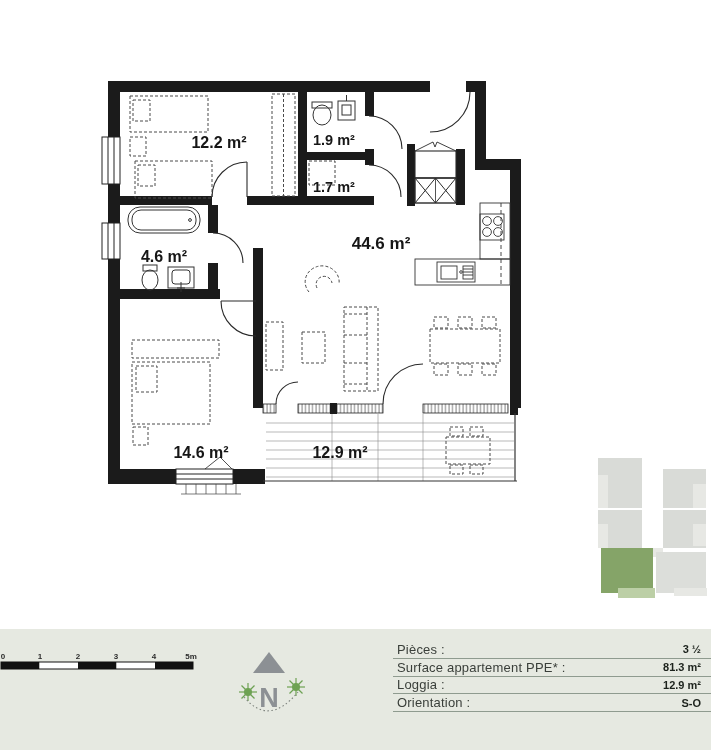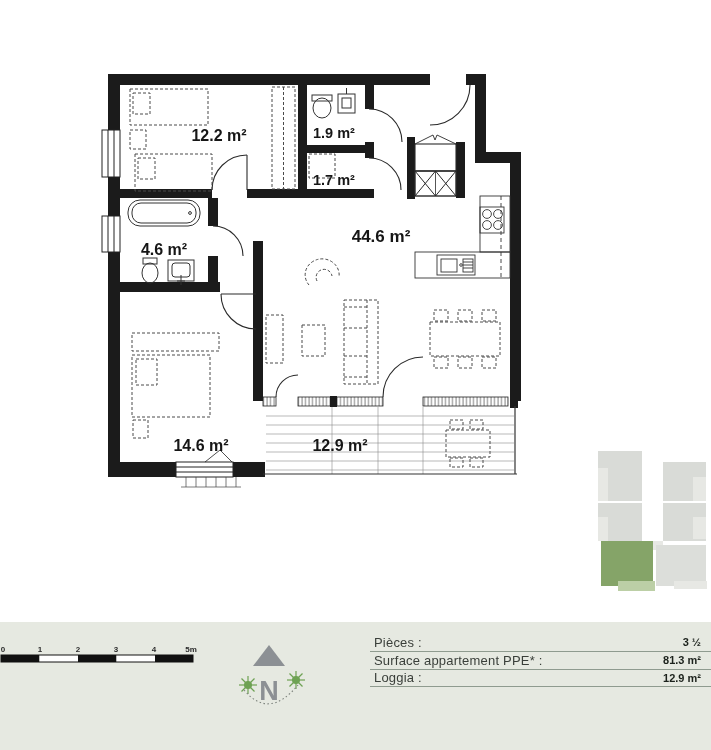--- a/index.html
+++ b/index.html
@@ -1,40 +1,40 @@
 <!DOCTYPE html>
 <html><head>
 <meta charset="utf-8">
 <style>
   html,body{margin:0;padding:0;}
   body{
     width:711px;height:750px;position:relative;background:#ffffff;
     font-family:"Liberation Sans",sans-serif;overflow:hidden;
   }
-  .page{position:absolute;left:0;top:4px;width:711px;height:630px;}
+  .page{position:absolute;left:0;top:11px;width:711px;height:630px;}
   svg text{user-select:none;}
   .plan-svg{position:absolute;left:0;top:0;}
   .room-label{font-family:"Liberation Sans",sans-serif;font-weight:bold;fill:#161616;}
   
   .footer{
     position:absolute;left:0;top:618px;width:711px;height:132px;
     background:#e6e9e1;
   }
   .scalebar-svg{position:absolute;left:0;top:0;}
   .compass-svg{position:absolute;left:226px;top:16px;}
   .tick-label{font-size:8px;font-weight:bold;fill:#2b2b2b;font-family:"Liberation Sans",sans-serif;}
   .compass-n{font-size:27px;font-weight:bold;fill:#8c9094;font-family:"Liberation Sans",sans-serif;}
   
   .legend{
     position:absolute;left:370px;top:12px;right:0;
   }
   .legend-row{
     display:flex;justify-content:space-between;align-items:center;
     height:16.8px;border-bottom:1px solid #8f9b8f;
-    padding-left:4px;padding-right:10px;
+    padding-left:4px;padding-right:10px;margin-left:23px;
   }
   .legend-label{font-size:13px;color:#3a3f3a;letter-spacing:.2px;}
   .legend-value{font-size:11px;font-weight:bold;color:#1c221c;}
 </style>
 </head>
 <body>
 
 <div class="page">
 
   <svg class="plan-svg" width="711" height="618" viewBox="0 0 711 618">
@@ -331,16 +331,20 @@
         <span class="legend-value">3 ½</span>
       </div>
       <div class="legend-row">
         <span class="legend-label">Surface appartement PPE* :</span>
         <span class="legend-value">81.3 m²</span>
       </div>
       <div class="legend-row">
         <span class="legend-label">Loggia :</span>
         <span class="legend-value">12.9 m²</span>
       </div>
+      <div class="legend-row">
+        <span class="legend-label">Orientation :</span>
+        <span class="legend-value">S-O</span>
+      </div>
     </div>
   </div>
 
 </div>
 
 </body></html>

